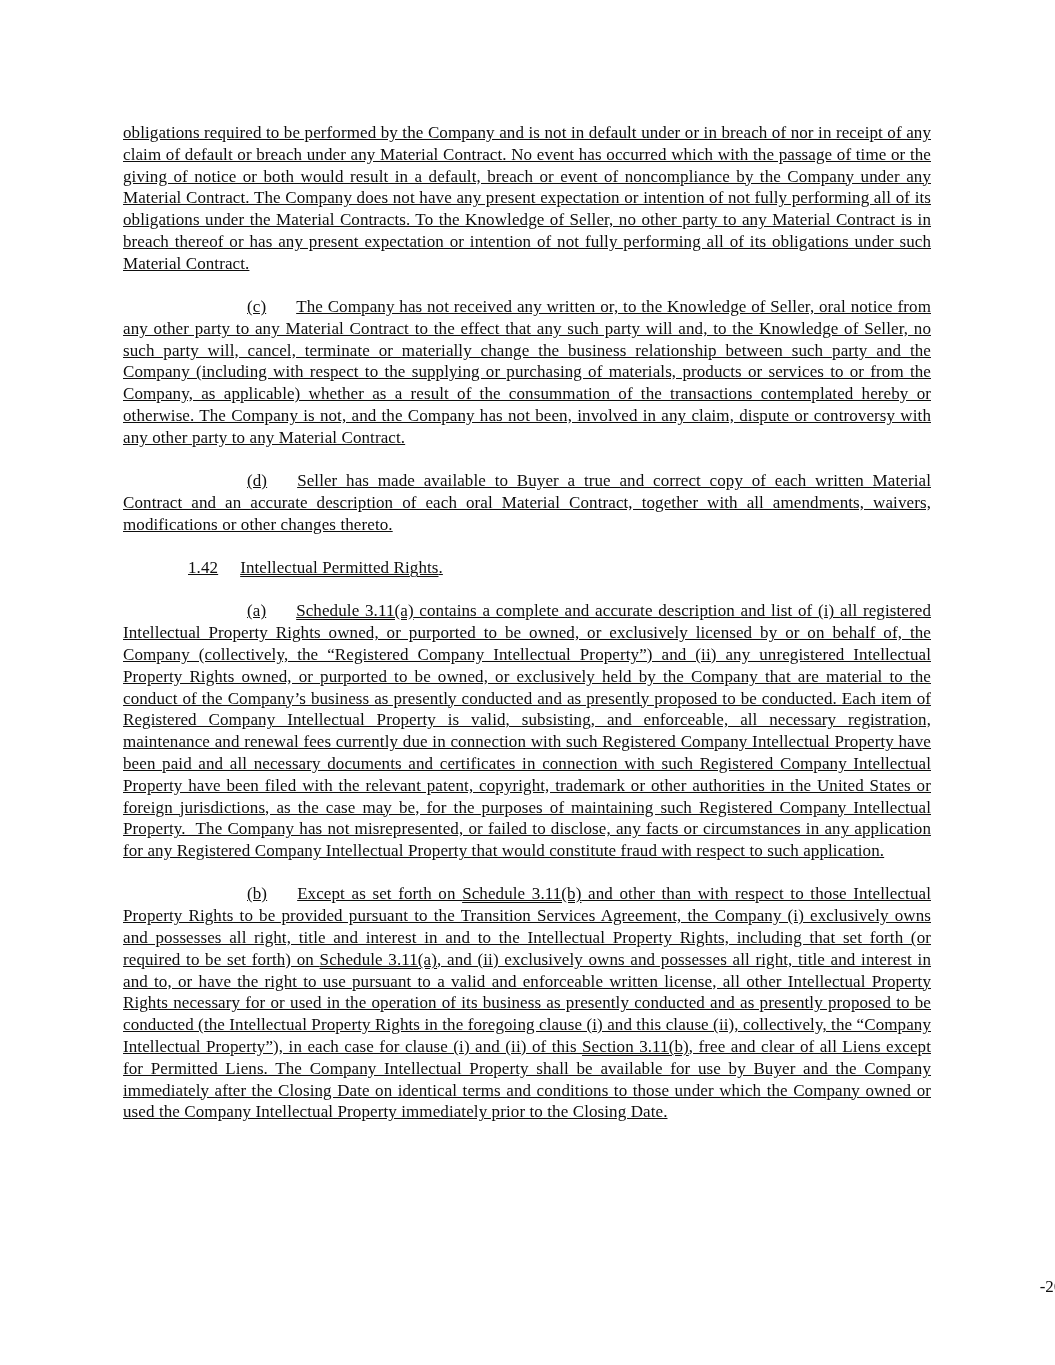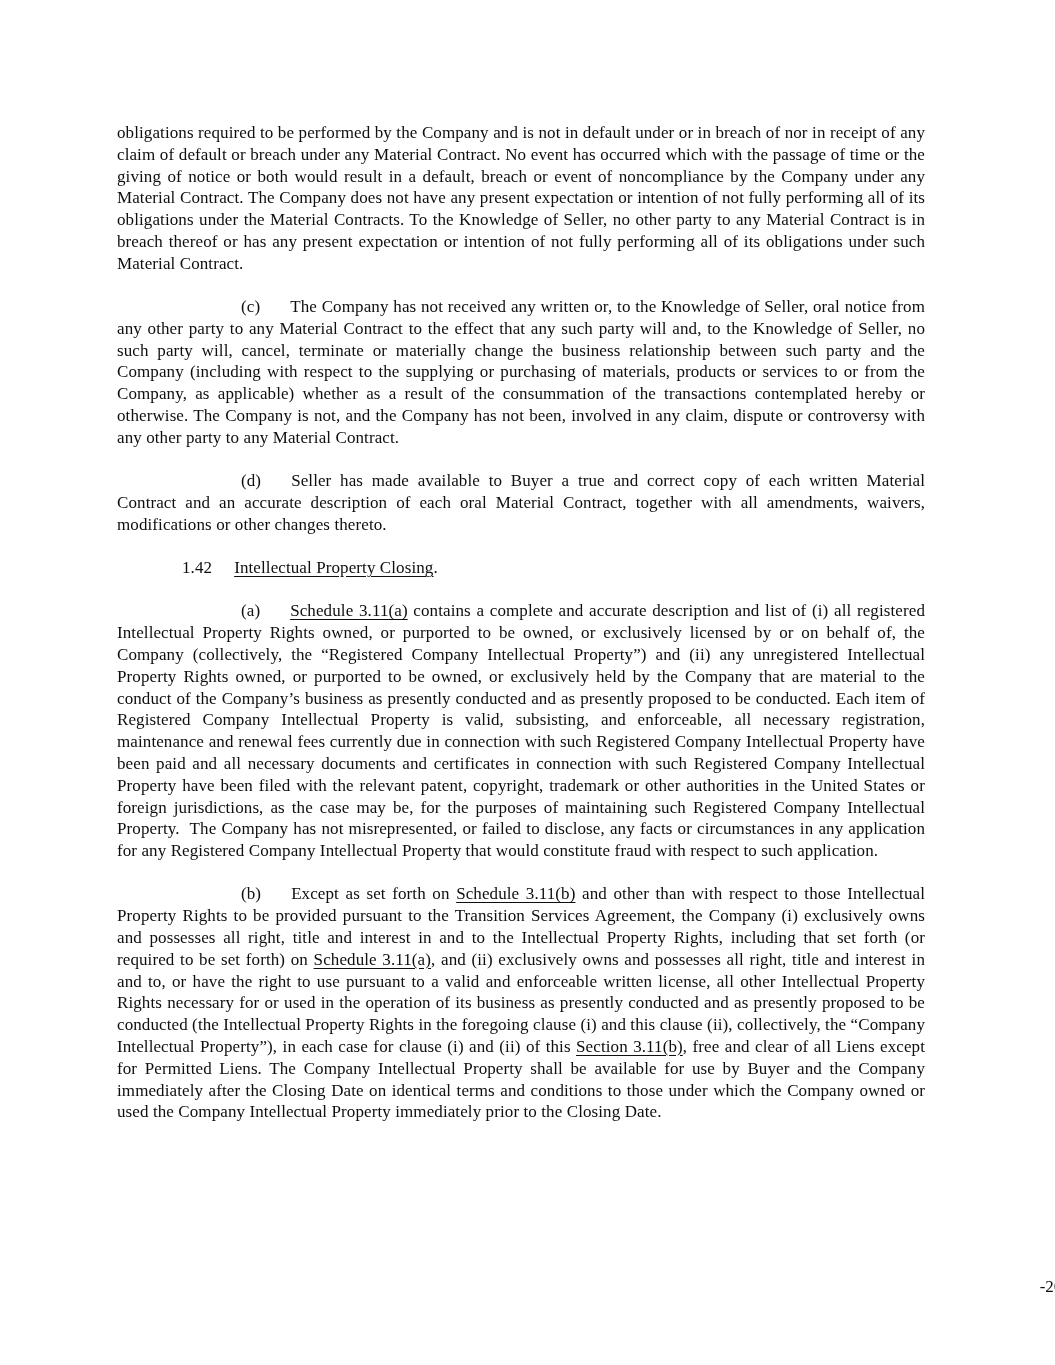--- a/index.html
+++ b/index.html
@@ -11,23 +11,24 @@
     position: relative;
     width: 1055px;
     height: 1365px;
     background: #ffffff;
     font-family: "Liberation Serif", "DejaVu Serif", serif;
     color: #0e0e0e;
     overflow: hidden;
   }
   .content {
     position: absolute;
-    left: 117px;
+    left: 123px;
     top: 122px;
     width: 808px;
+    text-decoration: underline;
   }
   p.para {
     margin: 0 0 21.5px 0;
     font-size: 17px;
     line-height: 21.8px;
     text-align: justify;
     text-justify: inter-word;
     letter-spacing: 0.1px;
   }
   p.para:last-child { margin-bottom: 9px; }
@@ -50,18 +51,18 @@
   }
 </style>
 </head>
 <body>
 
 <div class="page">
   <div class="content" id="doc-content">
       <p class="para body-continuation"><span>obligations required to be performed by the Company and is not in default under or in breach of nor in receipt of any claim of default or breach under any Material Contract. No event has occurred which with the passage of time or the giving of notice or both would result in a default, breach or event of noncompliance by the Company under any Material Contract. The Company does not have any present expectation or intention of not fully performing all of its obligations under the Material Contracts. To the Knowledge of Seller, no other party to any Material Contract is in breach thereof or has any present expectation or intention of not fully performing all of its obligations under such Material Contract.</span></p>
       <p class="para body-labeled"><span>(c)</span><span class="tab"></span><span>The Company has not received any written or, to the Knowledge of Seller, oral notice from any other party to any Material Contract to the effect that any such party will and, to the Knowledge of Seller, no such party will, cancel, terminate or materially change the business relationship between such party and the Company (including with respect to the supplying or purchasing of materials, products or services to or from the Company, as applicable) whether as a result of the consummation of the transactions contemplated hereby or otherwise. The Company is not, and the Company has not been, involved in any claim, dispute or controversy with any other party to any Material Contract.</span></p>
       <p class="para body-labeled"><span>(d)</span><span class="tab"></span><span>Seller has made available to Buyer a true and correct copy of each written Material Contract and an accurate description of each oral Material Contract, together with all amendments, waivers, modifications or other changes thereto.</span></p>
-      <p class="para heading"><span>1.42</span><span class="tab"></span><span class="u">Intellectual Property Closing</span><span>.</span></p>
+      <p class="para heading"><span>1.42</span><span class="tab"></span><span class="u">Intellectual Permitted Rights</span><span>.</span></p>
       <p class="para body-labeled"><span>(a)</span><span class="tab"></span><span class="u">Schedule 3.11(a)</span><span> contains a complete and accurate description and list of (i) all registered Intellectual Property Rights owned, or purported to be owned, or exclusively licensed by or on behalf of, the Company (collectively, the “Registered Company Intellectual Property”) and (ii) any unregistered Intellectual Property Rights owned, or purported to be owned, or exclusively held by the Company that are material to the conduct of the Company’s business as presently conducted and as presently proposed to be conducted. Each item of Registered Company Intellectual Property is valid, subsisting, and enforceable, all necessary registration, maintenance and renewal fees currently due in connection with such Registered Company Intellectual Property have been paid and all necessary documents and certificates in connection with such Registered Company Intellectual Property have been filed with the relevant patent, copyright, trademark or other authorities in the United States or foreign jurisdictions, as the case may be, for the purposes of maintaining such Registered Company Intellectual Property.&nbsp; The Company has not misrepresented, or failed to disclose, any facts or circumstances in any application for any Registered Company Intellectual Property that would constitute fraud with respect to such application.</span></p>
       <p class="para body-labeled"><span>(b)</span><span class="tab"></span><span>Except as set forth on </span><span class="u">Schedule 3.11(b)</span><span> and other than with respect to those Intellectual Property Rights to be provided pursuant to the Transition Services Agreement, the Company (i) exclusively owns and possesses all right, title and interest in and to the Intellectual Property Rights, including that set forth (or required to be set forth) on </span><span class="u">Schedule 3.11(a)</span><span>, and (ii) exclusively owns and possesses all right, title and interest in and to, or have the right to use pursuant to a valid and enforceable written license, all other Intellectual Property Rights necessary for or used in the operation of its business as presently conducted and as presently proposed to be conducted (the Intellectual Property Rights in the foregoing clause (i) and this clause (ii), collectively, the “Company Intellectual Property”), in each case for clause (i) and (ii) of this </span><span class="u">Section 3.11(b)</span><span>, free and clear of all Liens except for Permitted Liens. The Company Intellectual Property shall be available for use by Buyer and the Company immediately after the Closing Date on identical terms and conditions to those under which the Company owned or used the Company Intellectual Property immediately prior to the Closing Date.</span></p>
     </div>
   <div class="page-number">-26-</div>
 </div>
 
 </body></html>

